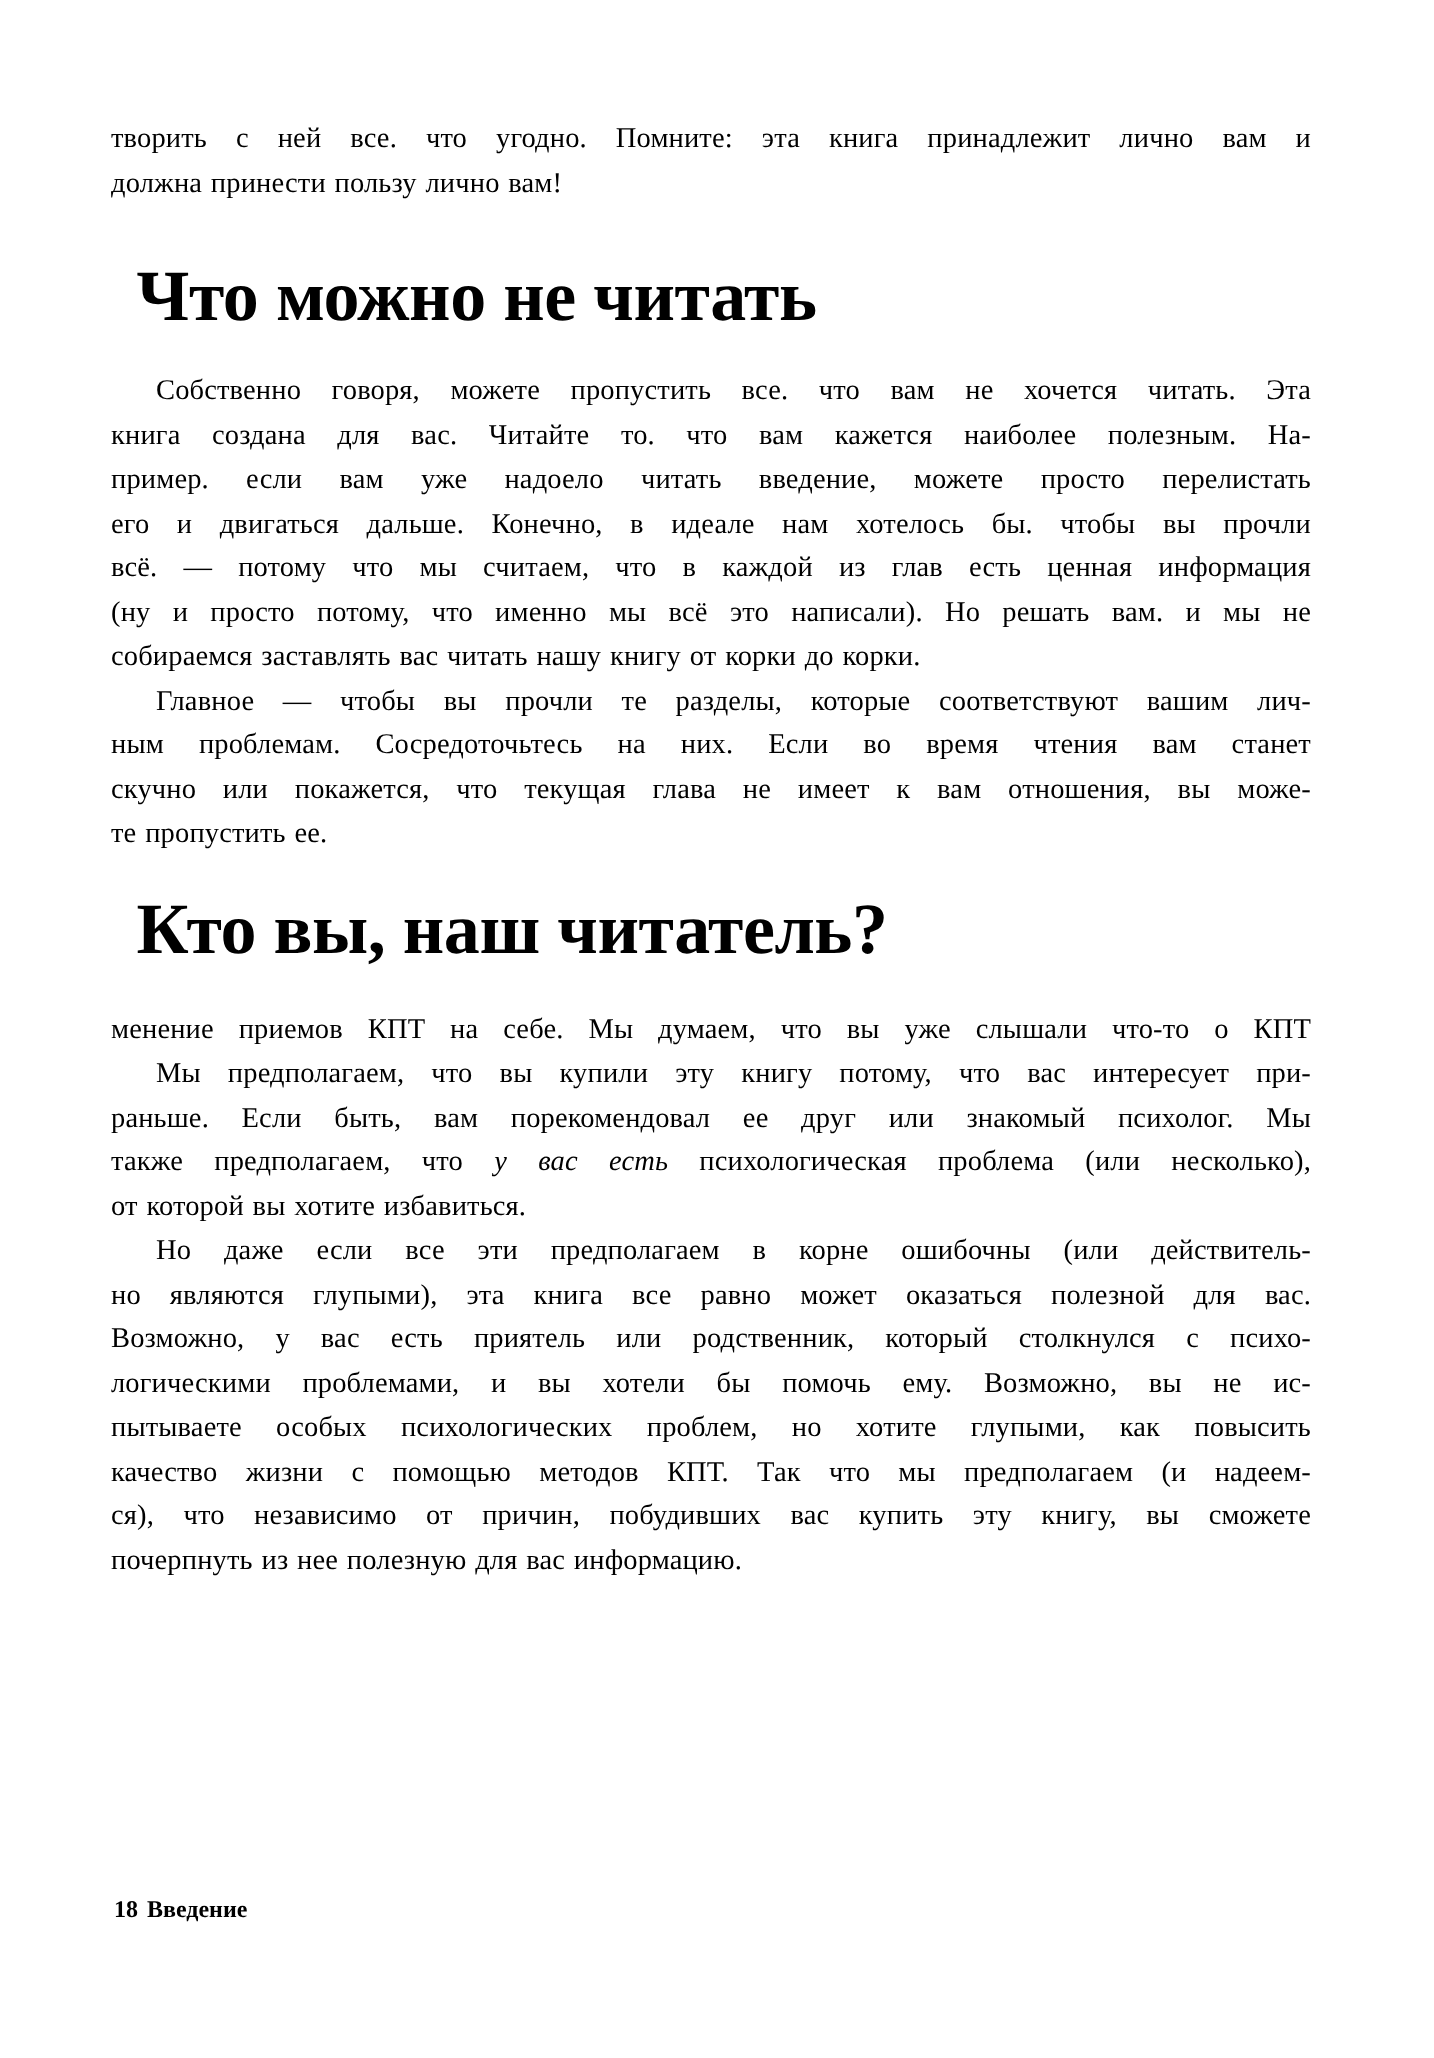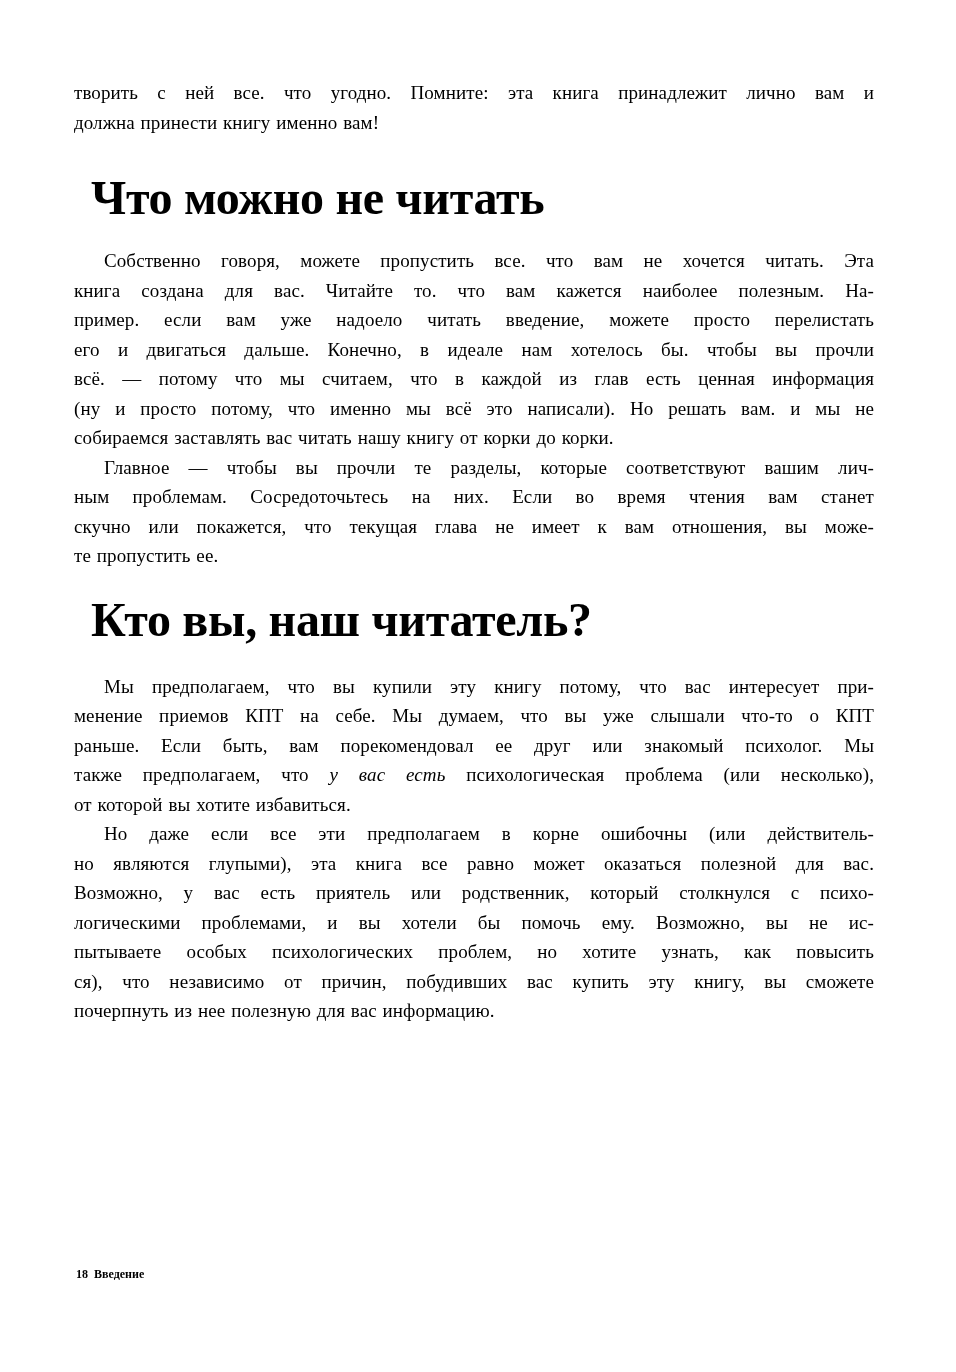--- a/index.html
+++ b/index.html
@@ -44,66 +44,67 @@
   }
   
   .content > :nth-child(2) { margin-top: 40px; } 
   .content > :nth-child(3) { margin-top: 27px; } 
   .content > :nth-child(5) { margin-top: 28px; } 
   .content > :nth-child(6) { margin-top: 31px; } 
   .footer {
     position: absolute;
     left: 76px;
     top: 1262px;
-    font-size: 12px;
+    font-size: 16px;
     font-weight: bold;
     line-height: 24px;
   }
   .footer .sep { display: inline-block; width: 6px; }
   em { font-style: italic; }
 </style>
 </head>
 <body>
 
 <div class="page">
   <div class="content">
       <div class="paragraph">
         <div class="line fill"><span>творить с ней все. что угодно. Помните: эта книга принадлежит лично вам и</span></div>
-        <div class="line"><span>должна принести книгу именно вам!</span></div>
+        <div class="line"><span>должна принести пользу лично вам!</span></div>
       </div>
       <h2 class="heading">Что можно не читать</h2>
       <div class="paragraph">
         <div class="line fill indent"><span>Собственно говоря, можете пропустить все. что вам не хочется читать. Эта</span></div>
         <div class="line fill"><span>книга создана для вас. Читайте то. что вам кажется наиболее полезным. На-</span></div>
         <div class="line fill"><span>пример. если вам уже надоело читать введение, можете просто перелистать</span></div>
         <div class="line fill"><span>его и двигаться дальше. Конечно, в идеале нам хотелось бы. чтобы вы прочли</span></div>
         <div class="line fill"><span>всё. — потому что мы считаем, что в каждой из глав есть ценная информация</span></div>
         <div class="line fill"><span>(ну и просто потому, что именно мы всё это написали). Но решать вам. и мы не</span></div>
         <div class="line"><span>собираемся заставлять вас читать нашу книгу от корки до корки.</span></div>
       </div>
       <div class="paragraph">
         <div class="line fill indent"><span>Главное — чтобы вы прочли те разделы, которые соответствуют вашим лич-</span></div>
         <div class="line fill"><span>ным проблемам. Сосредоточьтесь на них. Если во время чтения вам станет</span></div>
         <div class="line fill"><span>скучно или покажется, что текущая глава не имеет к вам отношения, вы може-</span></div>
         <div class="line"><span>те пропустить ее.</span></div>
       </div>
       <h2 class="heading">Кто вы, наш читатель?</h2>
       <div class="paragraph">
+        <div class="line fill"><span>менение приемов КПТ на себе. Мы думаем, что вы уже слышали что-то о КПТ</span></div>
         <div class="line fill indent"><span>Мы предполагаем, что вы купили эту книгу потому, что вас интересует при-</span></div>
-        <div class="line fill"><span>менение приемов КПТ на себе. Мы думаем, что вы уже слышали что-то о КПТ</span></div>
         <div class="line fill"><span>раньше. Если быть, вам порекомендовал ее друг или знакомый психолог. Мы</span></div>
         <div class="line fill"><span>также предполагаем, что </span><em>у вас есть</em><span> психологическая проблема (или несколько),</span></div>
         <div class="line"><span>от которой вы хотите избавиться.</span></div>
       </div>
       <div class="paragraph">
         <div class="line fill indent"><span>Но даже если все эти предполагаем в корне ошибочны (или действитель-</span></div>
         <div class="line fill"><span>но являются глупыми), эта книга все равно может оказаться полезной для вас.</span></div>
         <div class="line fill"><span>Возможно, у вас есть приятель или родственник, который столкнулся с психо-</span></div>
         <div class="line fill"><span>логическими проблемами, и вы хотели бы помочь ему. Возможно, вы не ис-</span></div>
-        <div class="line fill"><span>пытываете особых психологических проблем, но хотите узнать, как повысить</span></div>
+        <div class="line fill"><span>пытываете особых психологических проблем, но хотите глупыми, как повысить</span></div>
+        <div class="line fill"><span>качество жизни с помощью методов КПТ. Так что мы предполагаем (и надеем-</span></div>
         <div class="line fill"><span>ся), что независимо от причин, побудивших вас купить эту книгу, вы сможете</span></div>
         <div class="line"><span>почерпнуть из нее полезную для вас информацию.</span></div>
       </div>
     </div>
   <div class="footer">
     <span>18</span><span class="sep"></span><span>Введение</span>
   </div>
 </div>
 
 </body></html>

